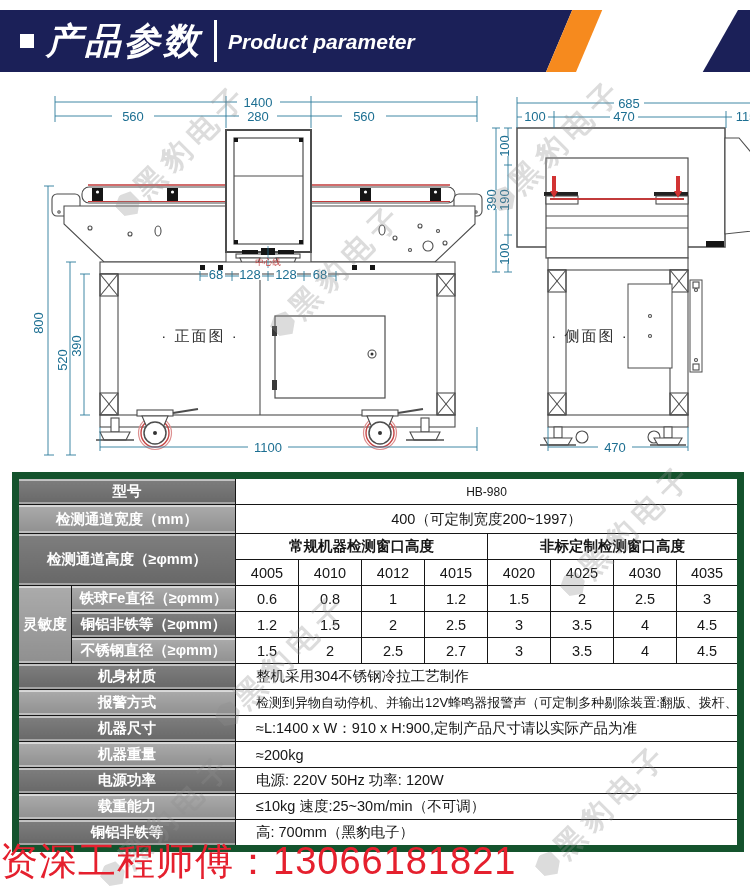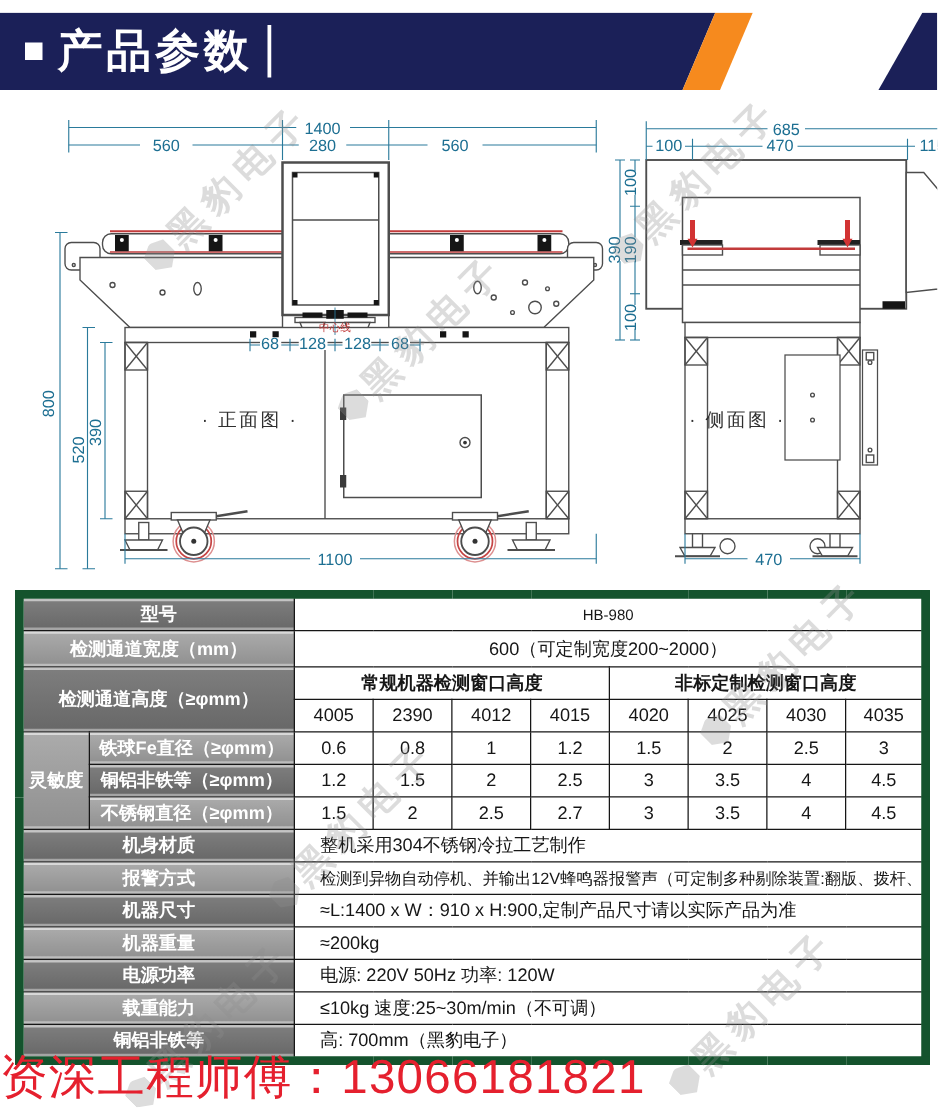--- a/index.html
+++ b/index.html
@@ -1,20 +1,20 @@
 <!DOCTYPE html>
 <html><head>
 <meta charset="utf-8">
 <style>
   html,body{margin:0;padding:0;background:#ffffff;}
   .page{position:relative;width:750px;height:886px;background:#fff;overflow:hidden;
         font-family:"Liberation Sans","DejaVu Sans",sans-serif;}
 
   
-  .banner{position:absolute;left:0;top:0;width:679px;height:82px;}
+  .banner{position:absolute;left:0;top:0;width:679px;height:82px;font-style:italic;}
   .banner-main{position:absolute;left:0;top:10px;width:750px;height:62px;
     background:#1b2058;clip-path:polygon(0 0,76.3% 0,72.8% 100%,0 100%);}
   .banner-orange{position:absolute;left:0;top:10px;width:750px;height:62px;
     background:#f68a1e;clip-path:polygon(76.3% 0,80.3% 0,76.8% 100%,72.8% 100%);}
   .banner-right{position:absolute;left:0;top:10px;width:750px;height:62px;
     background:#1b2058;clip-path:polygon(98.4% 0,100% 0,100% 100%,93.7% 100%);}
   .banner-bullet{position:absolute;left:20px;top:34px;width:14px;height:14px;background:#fff;}
   .banner-title{position:absolute;left:46px;top:18px;color:#fff;font-size:36px;font-weight:700;
     letter-spacing:3px;line-height:46px;}
   .banner-divider{position:absolute;left:214px;top:20px;width:3px;height:42px;background:#fff;}
@@ -57,20 +57,21 @@
 
 <div class="page">
 
   <div class="banner">
     <div class="banner-main"></div>
     <div class="banner-orange"></div>
     <div class="banner-right"></div>
     <div class="banner-bullet"></div>
     <div class="banner-title">产品参数</div>
     <div class="banner-divider"></div>
+    <div class="banner-sub">Product parameter</div>
   </div>
 
   <div class="drawing">
   <svg width="750" height="382" viewBox="0 0 750 382">
 
     <g stroke="#4d4d4d" fill="none" stroke-width="1.1">
 
       <rect x="52" y="99" width="373" height="16" rx="7" fill="#fff"></rect>
       <line x1="58" y1="97" x2="420" y2="97" stroke="#c23b3b" stroke-width="1.6"></line>
       <line x1="58" y1="113.5" x2="420" y2="113.5" stroke="#c23b3b" stroke-width="1.2"></line>
@@ -394,30 +395,30 @@
           <col style="width:63px">
           <col style="width:64px">
       </colgroup>
       <tbody>
           <tr style="height:29px">
         <td class="lh g1" colspan="2">型号</td>
         <td class="model-val" colspan="8">HB-980</td>
       </tr>
       <tr style="height:29px">
         <td class="lh g2" colspan="2">检测通道宽度（mm）</td>
-        <td colspan="8">600（可定制宽度200~2000）</td>
+        <td colspan="8">400（可定制宽度200~1997）</td>
       </tr>
       <tr style="height:26px">
         <td class="lh g1" colspan="2" rowspan="2">检测通道高度（≥φmm）</td>
         <td class="sub-hd" colspan="4">常规机器检测窗口高度</td>
         <td class="sub-hd" colspan="4">非标定制检测窗口高度</td>
       </tr>
       <tr style="height:26px">
         <td>4005</td>
-        <td>2390</td>
+        <td>4010</td>
         <td>4012</td>
         <td>4015</td>
         <td>4020</td>
         <td>4025</td>
         <td>4030</td>
         <td>4035</td>
       </tr>
       <tr style="height:26px">
         <td class="lh g2" rowspan="3">灵敏度</td>
         <td class="lh g2">铁球Fe直径（≥φmm）</td>

